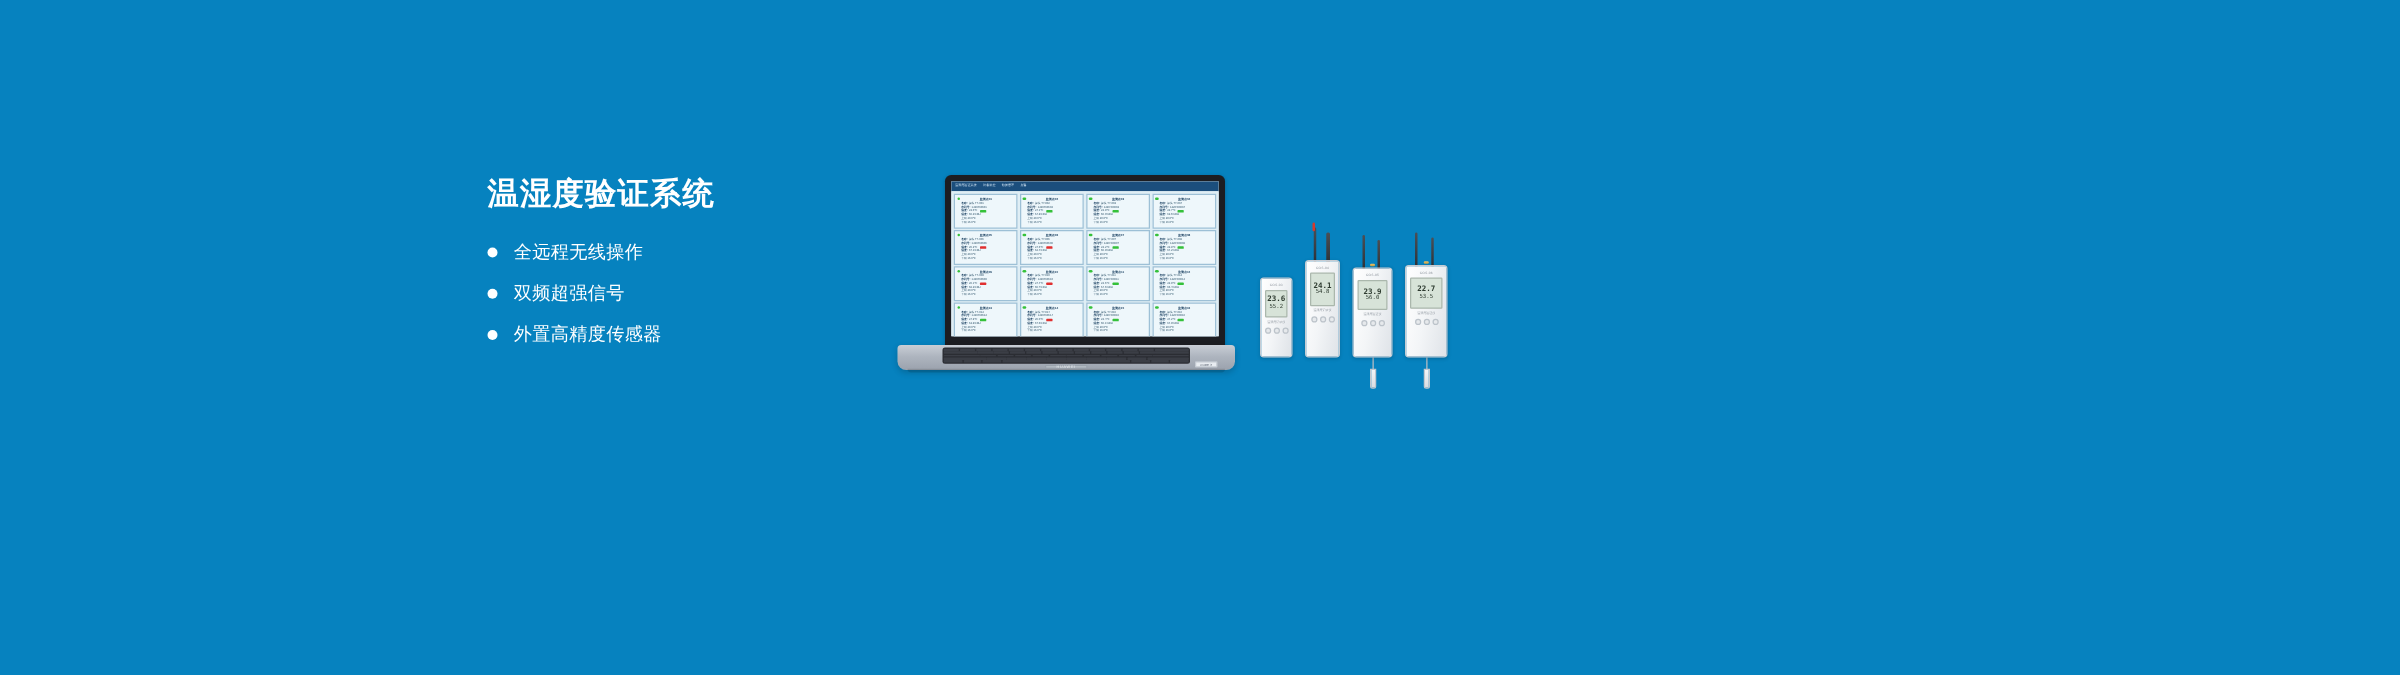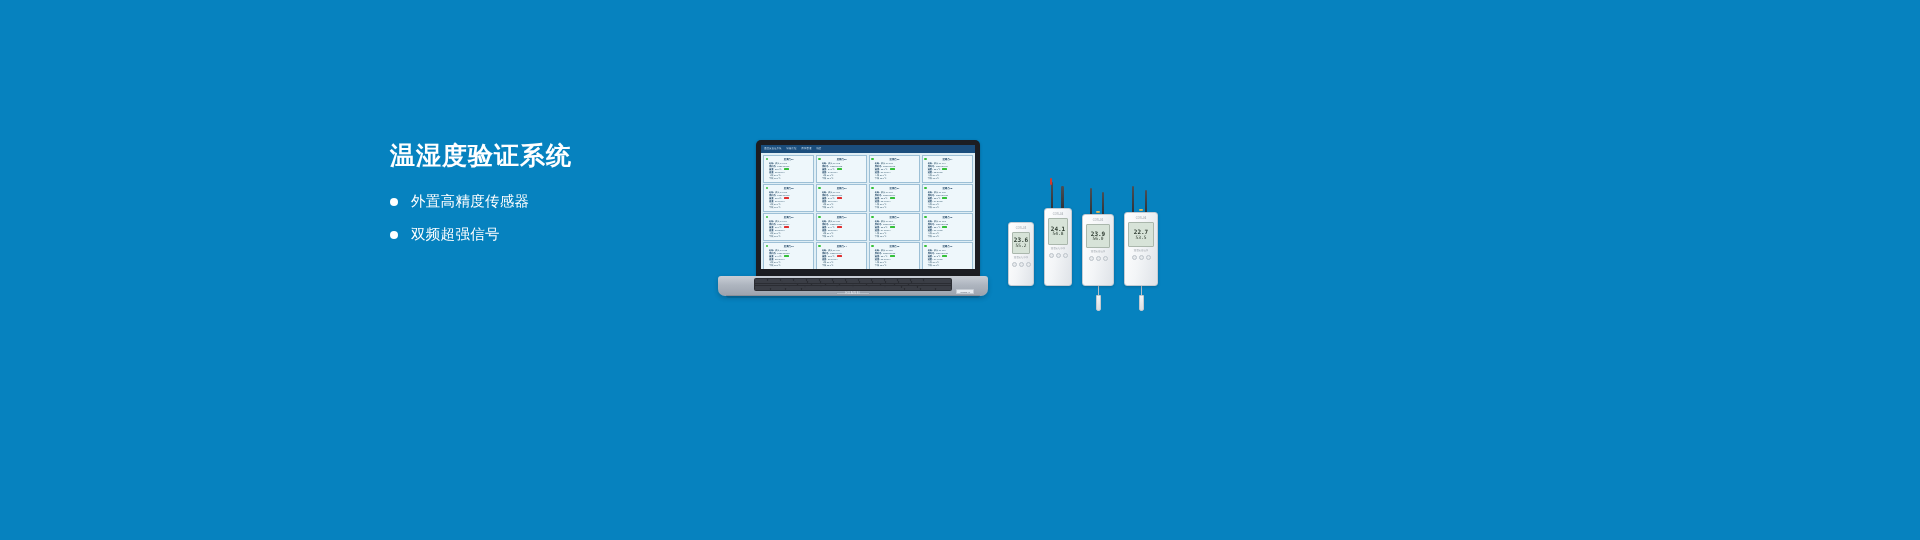--- a/index.html
+++ b/index.html
@@ -391,25 +391,29 @@
 <body>
 
 <div class="banner">
 
   <div class="copy-block">
     <div class="headline">温湿度验证系统</div>
 
     <ul class="feature-list">
       <li class="feature-item">
         <span class="bullet-dot"></span>
-        <span class="feature-text">外置高精度传感器</span>
+        <span class="feature-text">全远程无线操作</span>
       </li>
       <li class="feature-item">
         <span class="bullet-dot"></span>
         <span class="feature-text">双频超强信号</span>
+      </li>
+      <li class="feature-item">
+        <span class="bullet-dot"></span>
+        <span class="feature-text">外置高精度传感器</span>
       </li>
     </ul>
   </div>
 
   <div class="laptop">
 
     <div class="laptop-lid">
       <div class="laptop-screen">
 
         <div class="app-topbar">

